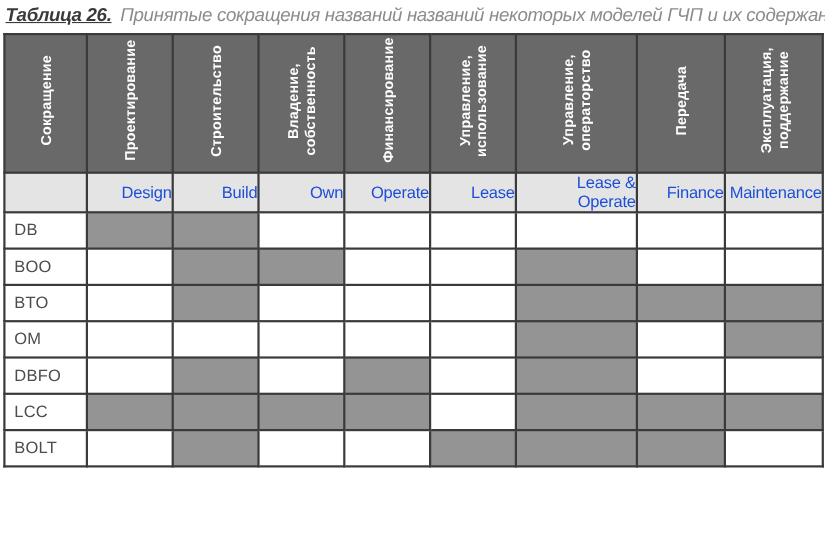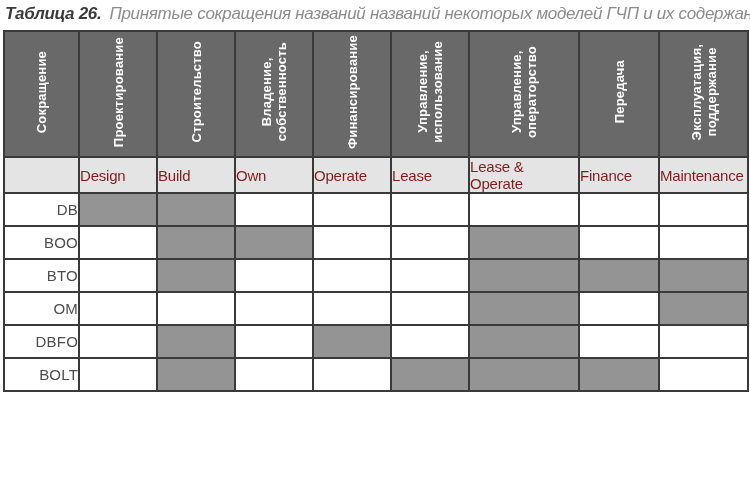--- a/index.html
+++ b/index.html
@@ -22,20 +22,21 @@
     font-size: 17px;
     font-style: italic;
     letter-spacing: -0.3px;
     white-space: nowrap;
     overflow: hidden;
   }
   .title-label {
     font-weight: bold;
     color: #3a3a3a;
     margin-right: 8px;
+    text-decoration: underline;
   }
   .title-text {
     color: #8c8c8c;
   }
   table.ppp {
     border-collapse: collapse;
     table-layout: fixed;
     width: 744px;
     margin: 0 3px;
   }
@@ -58,35 +59,35 @@
     font-weight: bold;
     font-size: 13px;
     line-height: 15px;
     letter-spacing: 0.2px;
     display: inline-block;
     max-height: 120px;
   }
   tr.subhead-row td {
     background: #e4e4e4;
     height: 32px;
-    text-align: left;
+    text-align: right;
     vertical-align: middle;
-    color: #7f1d1d;
+    color: #1d4ed8;
     font-size: 15px;
     letter-spacing: -0.2px;
   }
   tr.data-row td {
     height: 33px;
     background: #ffffff;
   }
   tr.data-row td.abbr {
     color: #4d4d4d;
     font-size: 15px;
     letter-spacing: 0.2px;
-    text-align: right;
+    text-align: left;
     vertical-align: middle;
     padding-left: 8px;
   }
   tr.data-row td.filled {
     background: #949494;
   }
   
   col.c0 { width: 75px; }
   col.c1 { width: 78px; }
   col.c2 { width: 78px; }
@@ -195,20 +196,31 @@
           <td class="empty"></td>
           <td class="filled"></td>
           <td class="empty"></td>
           <td class="filled"></td>
           <td class="empty"></td>
           <td class="filled"></td>
           <td class="empty"></td>
           <td class="empty"></td>
         </tr>
         <tr class="data-row">
+          <td class="abbr">LCC</td>
+          <td class="filled"></td>
+          <td class="filled"></td>
+          <td class="filled"></td>
+          <td class="filled"></td>
+          <td class="empty"></td>
+          <td class="filled"></td>
+          <td class="filled"></td>
+          <td class="filled"></td>
+        </tr>
+        <tr class="data-row">
           <td class="abbr">BOLT</td>
           <td class="empty"></td>
           <td class="filled"></td>
           <td class="empty"></td>
           <td class="empty"></td>
           <td class="filled"></td>
           <td class="filled"></td>
           <td class="filled"></td>
           <td class="empty"></td>
         </tr>

